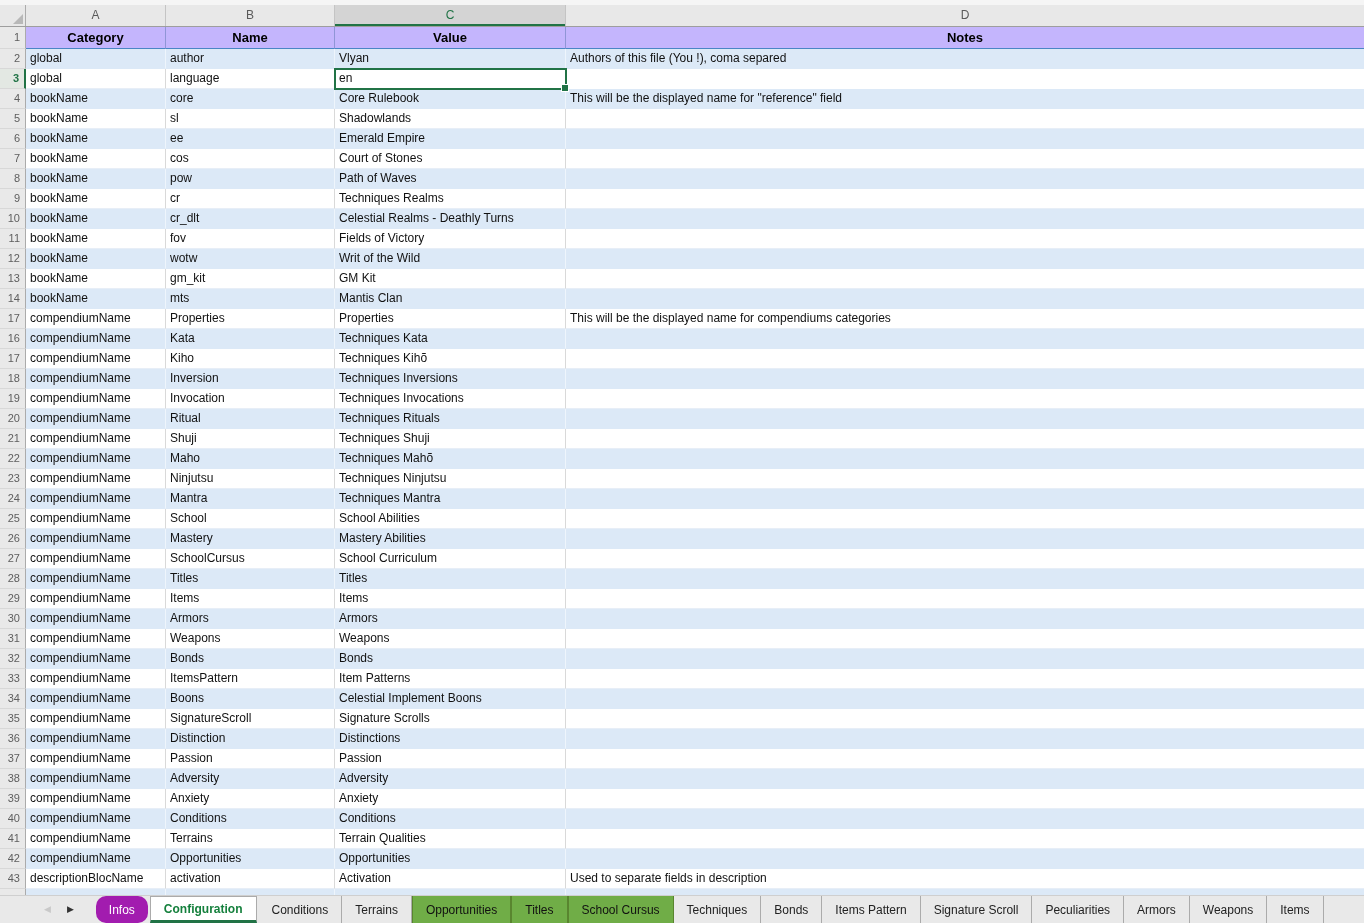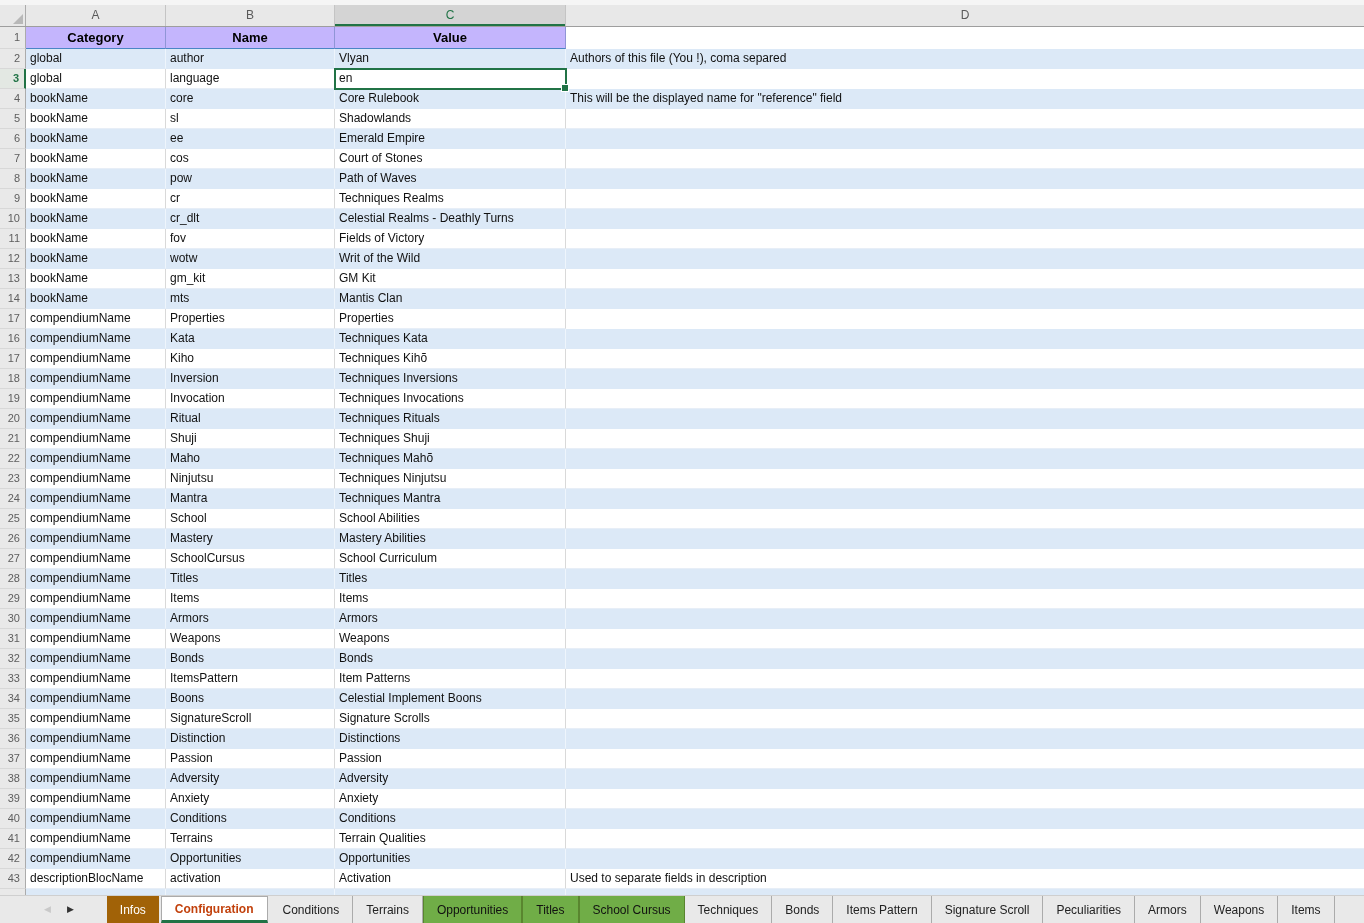--- a/index.html
+++ b/index.html
@@ -52,23 +52,23 @@
     display:flex;align-items:stretch;overflow:hidden;}
   .tab-nav{display:flex;align-items:center;padding-left:44px;gap:16px;margin-right:18px;}
   .nav-arrow{font-size:9px;line-height:1;}
   .nav-arrow.prev{color:#C9C9C9;}
   .nav-arrow.next{color:#333333;}
   .tabs{display:flex;align-items:stretch;}
   .tab{display:flex;align-items:center;padding:0 13px;font-size:12px;color:#222;
     white-space:nowrap;flex-shrink:0;box-sizing:border-box;}
   .tab.plain{border-right:1px solid #ABABAB;background:#E9E9E9;}
   .tab.plain:first-child{border-left:1px solid #ABABAB;}
-  .tab.purple{background:#a16207;color:#FFFFFF;margin-left:15px;}
+  .tab.purple{background:#a21caf;color:#FFFFFF;margin-left:4px;border-radius:10px;}
   .tab.green{background:#70AD47;color:#111;border-right:1px solid #59852F;border-left:1px solid #59852F;}
-  .tab.active{background:#FFFFFF;color:#c2410c;font-weight:bold;
+  .tab.active{background:#FFFFFF;color:#15803d;font-weight:bold;
     border:1px solid #ABABAB;border-bottom:3px solid #217346;margin:0 2px;}
 </style>
 </head>
 <body>
 
 <div class="app">
 
   <div class="top-strip"></div>
 
   <div class="col-headers">
@@ -77,20 +77,21 @@
     <div class="col-h w-b">B</div>
     <div class="col-h w-c selected">C</div>
     <div class="col-h w-d">D</div>
   </div>
 
   <div class="sheet-row header-row">
     <div class="row-num">1</div>
     <div class="cell c-a">Category</div>
     <div class="cell c-b">Name</div>
     <div class="cell c-c">Value</div>
+    <div class="cell c-d">Notes</div>
   </div>
 
   <div id="data-rows">
       <div class="sheet-row alt">
         <div class="row-num">2</div>
         <div class="cell c-a">global</div>
         <div class="cell c-b">author</div>
         <div class="cell c-c">Vlyan</div>
         <div class="cell c-d">Authors of this file (You !), coma separed</div>
       </div>
@@ -175,20 +176,21 @@
         <div class="cell c-a">bookName</div>
         <div class="cell c-b">mts</div>
         <div class="cell c-c">Mantis Clan</div>
         <div class="cell c-d"></div>
       </div>
       <div class="sheet-row">
         <div class="row-num">17</div>
         <div class="cell c-a">compendiumName</div>
         <div class="cell c-b">Properties</div>
         <div class="cell c-c">Properties</div>
+        <div class="cell c-d">This will be the displayed name for compendiums categories</div>
       </div>
       <div class="sheet-row alt">
         <div class="row-num">16</div>
         <div class="cell c-a">compendiumName</div>
         <div class="cell c-b">Kata</div>
         <div class="cell c-c">Techniques Kata</div>
         <div class="cell c-d"></div>
       </div>
       <div class="sheet-row">
         <div class="row-num">17</div>

